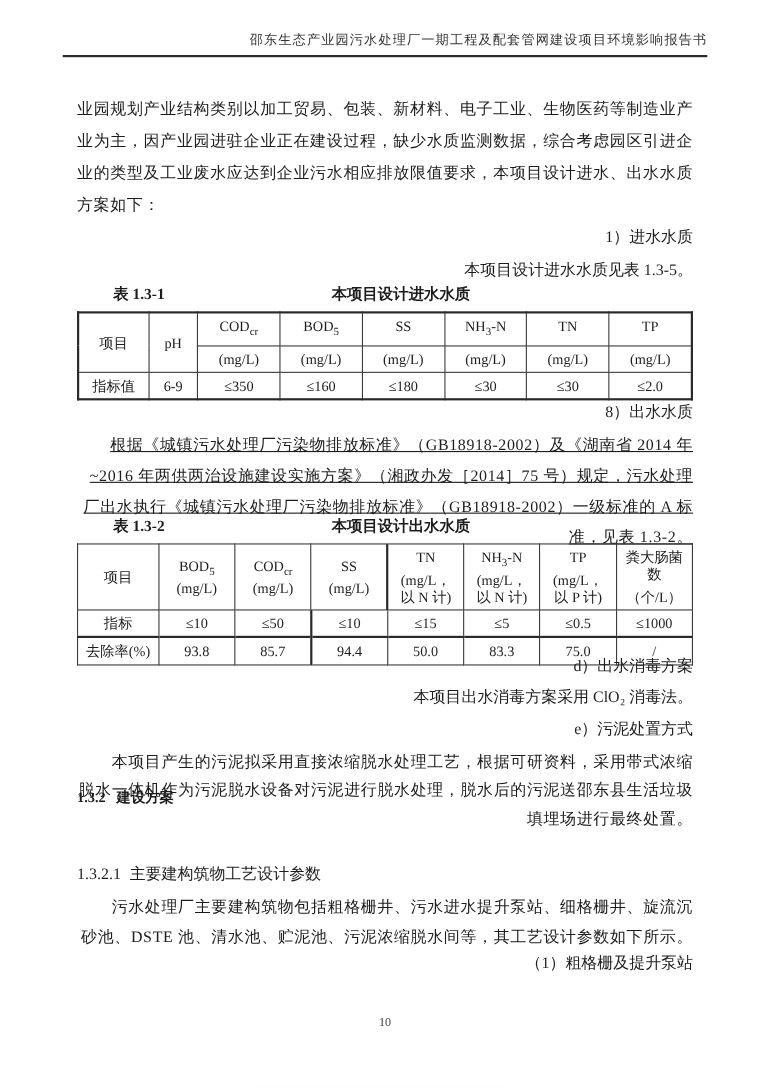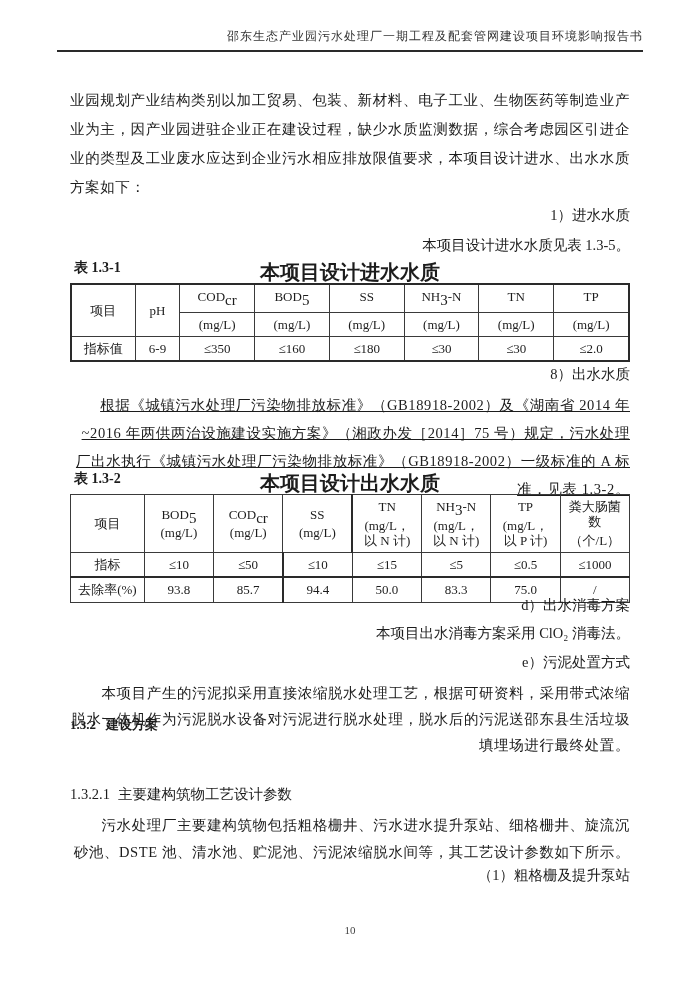--- a/index.html
+++ b/index.html
@@ -6,23 +6,23 @@
   .page{position:relative;width:700px;height:989px;background:#ffffff;margin:0 auto;
         font-family:"Liberation Serif","DejaVu Serif",serif;color:#1a1a1a;overflow:hidden;}
   .hdr{position:absolute;top:0;left:57px;right:57px;padding-top:28px;padding-bottom:5px;
        border-bottom:2px solid #2a2a2a;text-align:right;font-size:12px;letter-spacing:1px;color:#333;}
   .block{position:absolute;left:70px;right:70px;font-size:14.5px;color:#1c1c1c;}
   .just{text-align:justify;letter-spacing:0.6px;}
   .ind{text-indent:2em;text-align:right;}
   #p1{top:86px;line-height:29px;}
   #it1{top:206px;}
   #ps1{top:236px;}
-  .cap{height:20px;}
+  .cap{height:20px;margin-left:29px;}
   .cap .cap-label{position:absolute;left:4px;top:0;font-weight:bold;font-size:14px;}
-  .cap .cap-title{text-align:center;font-weight:bold;font-size:20px;
+  .cap .cap-title{text-align:center;font-weight:bold;font-size:14px;
                   font-family:"Liberation Sans","DejaVu Sans",sans-serif;}
   #cap1{top:259px;}
   #tb1{top:283px;}
   #it2{top:365px;}
   #pstd{top:391px;line-height:28px;text-decoration:underline;}
   #cap2{top:470px;}
   #tb2{top:494px;}
   #itd{top:596px;}
   #pclo{top:624px;}
   #ite{top:653px;}
@@ -37,21 +37,21 @@
          font-size:11px;color:#444;font-family:"Liberation Serif",serif;}
   table{border-collapse:collapse;width:100%;table-layout:fixed;font-size:13px;color:#1c1c1c;}
   th,td{border:1px solid #3a3a3a;text-align:center;vertical-align:middle;
         padding:2px 2px;font-weight:normal;line-height:19px;}
   #tb1 table{border:2px solid #2a2a2a;}
   #tb2 table{border:1.5px solid #2a2a2a;}
   #tb2 th{line-height:15px;padding:4px 2px;}
   #tb2 th div{line-height:15px;}
   #tb2 .thickL{border-left:2px solid #2a2a2a;}
   #tb2 .row-removal td{border-top:2px solid #2a2a2a;line-height:20px;}
-  sub{font-size:15px;}
+  sub{font-size:10px;}
 </style>
 </head>
 <body>
 
 <div class="page">
 
   <div class="hdr">
     <span>邵东生态产业园污水处理厂一期工程及配套管网建设项目环境影响报告书</span>
   </div>
 

